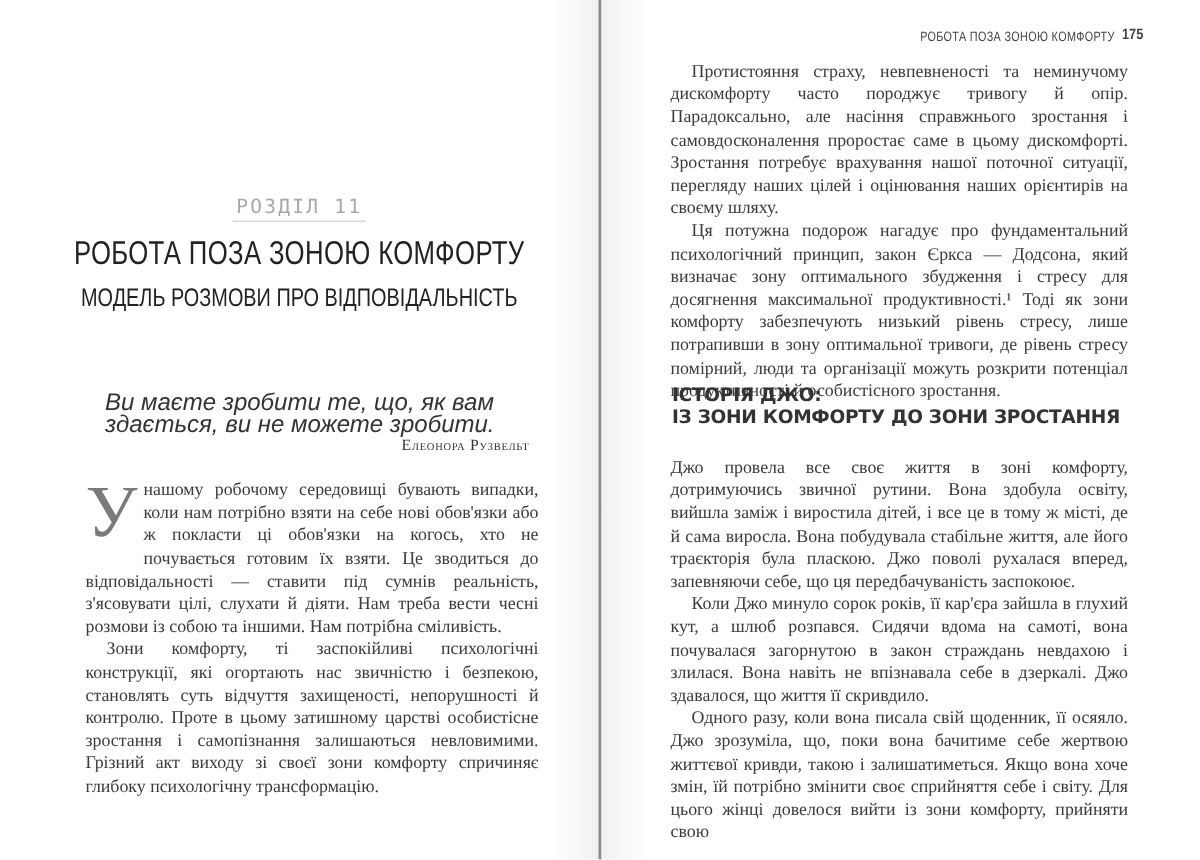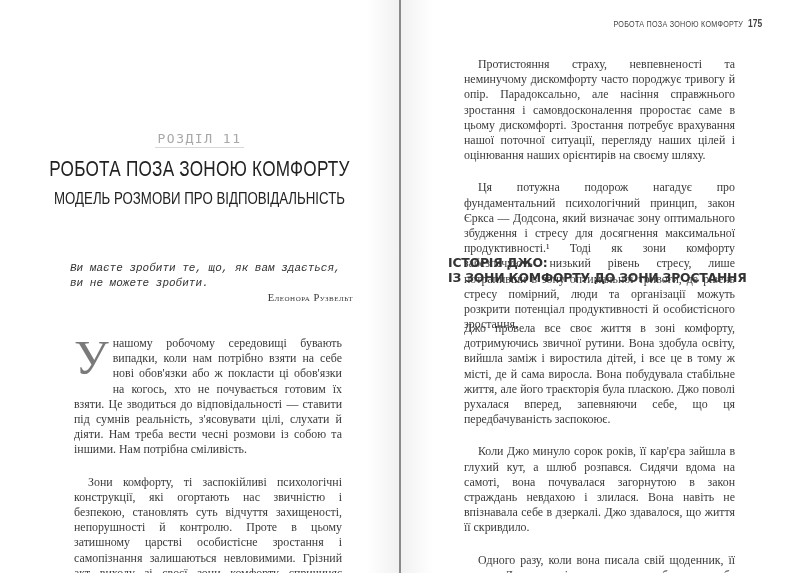--- a/index.html
+++ b/index.html
@@ -29,34 +29,34 @@
     transform: scaleX(0.78); transform-origin: center; letter-spacing: 0.3px;
     white-space: nowrap;
   }
   .chapter-subtitle {
     position: absolute; left: 0; width: 399px; top: 189px; text-align: center;
     font-family: "Liberation Sans", sans-serif; font-size: 17px; color: #222;
     transform: scaleX(0.78); transform-origin: center; white-space: nowrap;
   }
   .epigraph {
     position: absolute; left: 70px; width: 283px; top: 261px;
-    font-family: Liberation Mono, monospace; font-style: italic; font-size: 11px; line-height: 15px;
+    font-family: Liberation Sans, sans-serif; font-style: italic; font-size: 16px; line-height: 15px;
     color: #333;
   }
   .epigraph-author {
     position: absolute; left: 70px; width: 283px; top: 292px; text-align: right;
     font-family: "Liberation Serif", serif; font-size: 10.5px; letter-spacing: 0.5px; color: #333;
     font-variant: small-caps;
   }
   .body-text {
     position: absolute;
     font-family: "Liberation Serif", serif; font-size: 11.9px; line-height: 15.2px;
     color: #3a3a3a; text-align: justify; -webkit-hyphens: manual; hyphens: manual;
   }
-  .body-text p { margin: 17px; text-indent: 14px; }
+  .body-text p { margin: 0; text-indent: 14px; }
   .body-text p.noindent { text-indent: 0; }
   .left-body { left: 57px; width: 302px; top: 319px; }
   .dropcap {
     float: left; font-family: "Liberation Serif", serif; font-size: 49px; line-height: 40px;
     color: #7a7a7a; margin: 2px 4px 0 0; height: 44px;
   }
 
   
   .running-head {
     position: absolute; left: 560px; width: 183px; top: 19px; text-align: right;

